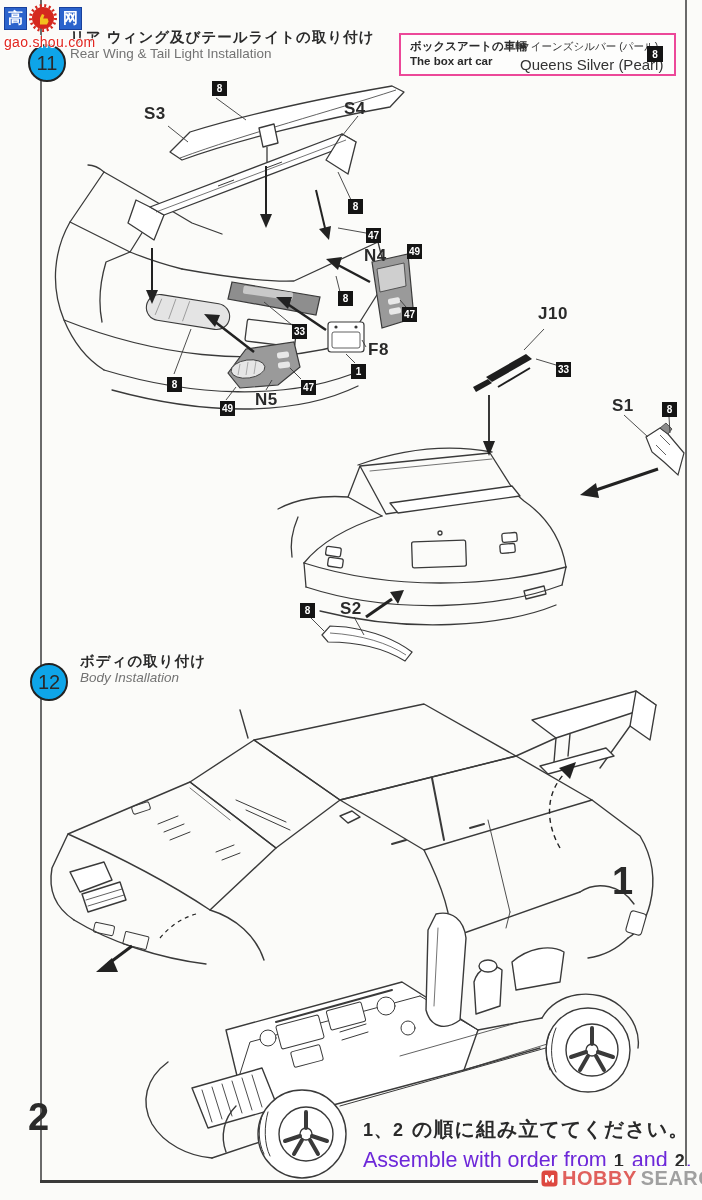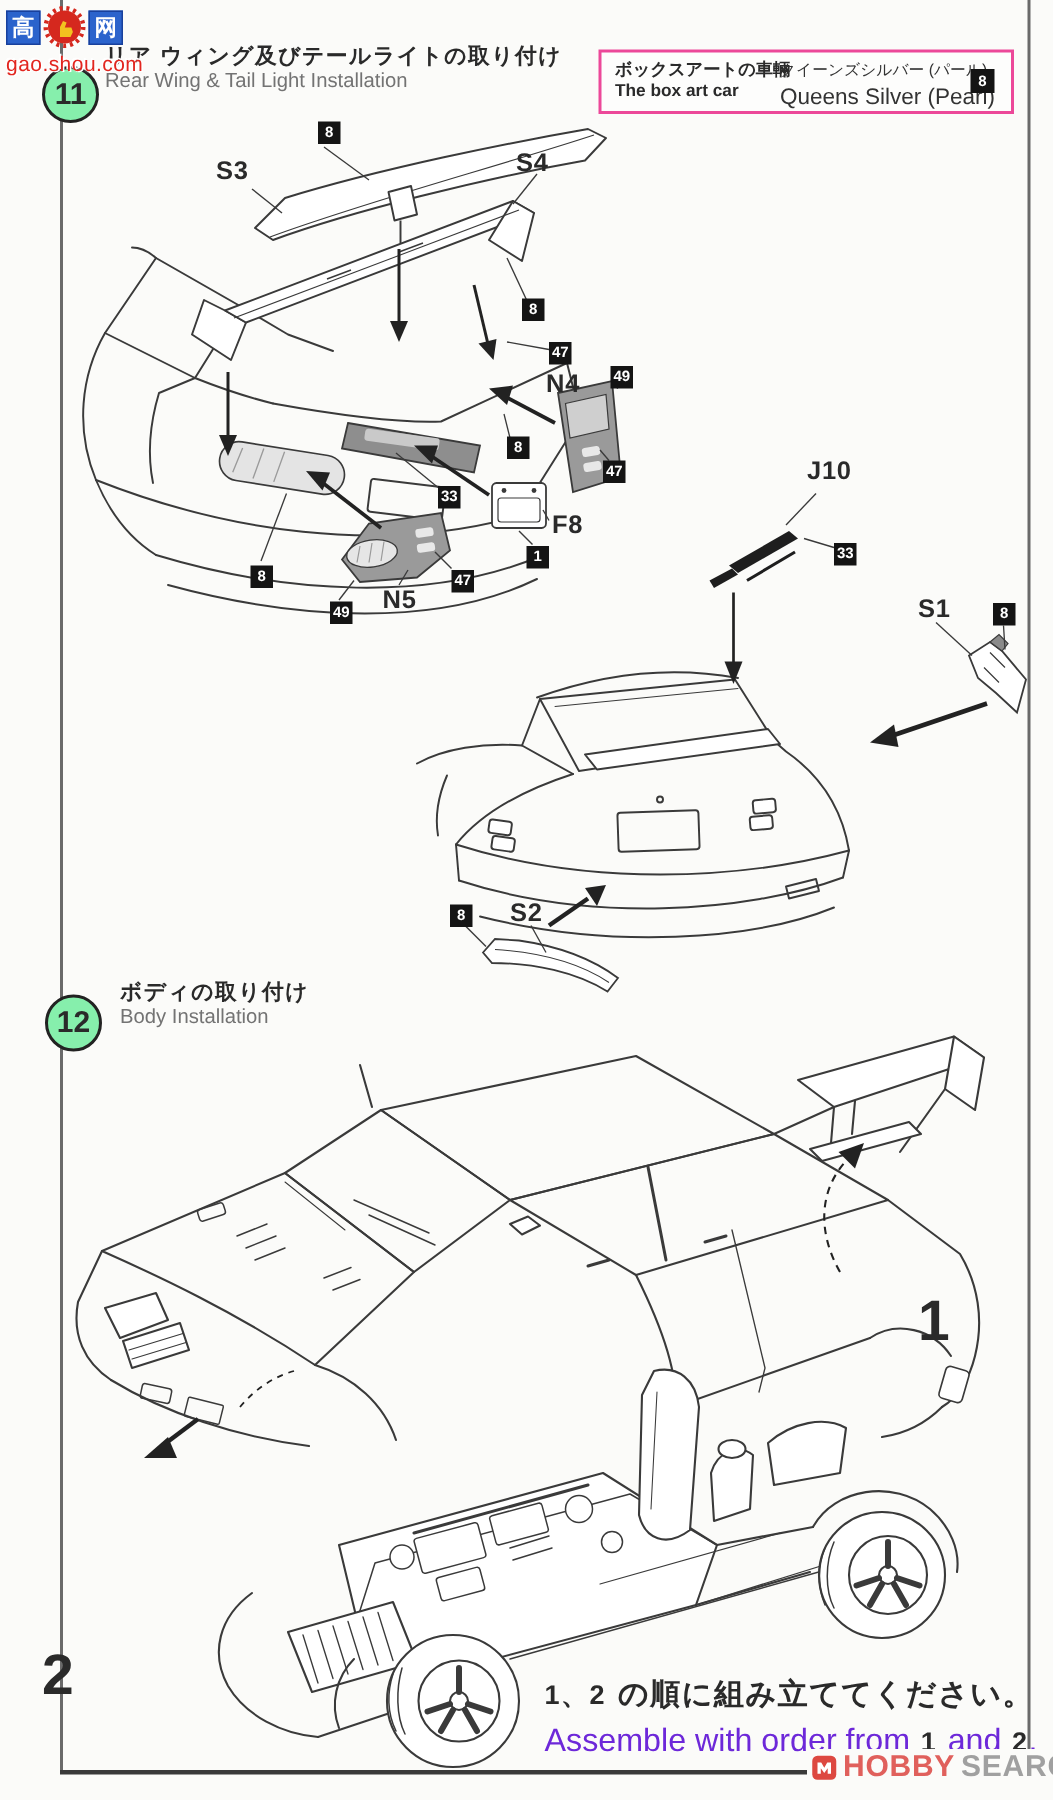--- a/index.html
+++ b/index.html
@@ -2,21 +2,21 @@
 <html><head>
 <meta charset="utf-8">
 <style>
   html,body{margin:0;padding:0;background:#e8e8e6;}
   .page{position:relative;width:702px;height:1200px;background:#fbfbf9;overflow:hidden;
         font-family:"Liberation Sans","DejaVu Sans",sans-serif;color:#2a2a2a;}
   .vline{position:absolute;width:1.5px;background:#6a6a6a;}
   .hline{position:absolute;height:2.5px;background:#3a3a3a;}
   
   .step-circle{position:absolute;width:34px;height:34px;border:2.6px solid #222;border-radius:50%;
-        display:flex;align-items:center;justify-content:center;font-weight:bold;font-size:20px;background:#86efac;text-align:right;}
+        display:flex;align-items:center;justify-content:center;font-weight:normal;font-size:20px;background:#0ea5e9;text-align:right;}
   .hdr-jp{position:absolute;font-weight:bold;font-size:14.5px;letter-spacing:1px;white-space:nowrap;}
   .hdr-en{position:absolute;font-size:13.5px;color:#737373;white-space:nowrap;}
   
   .boxart{position:absolute;left:399px;top:33px;width:273px;height:39px;border:2px solid #ec4899;background:#fdfdfc;}
   .ba-jp{position:absolute;left:9px;top:4px;font-weight:bold;font-size:11.5px;white-space:nowrap;}
   .ba-en{position:absolute;left:9px;top:20px;font-weight:bold;font-size:11.5px;white-space:nowrap;}
   .ba-vjp{position:absolute;left:119px;top:5px;font-size:10.5px;white-space:nowrap;color:#333;}
   .ba-ven{position:absolute;left:119px;top:21px;font-size:15px;white-space:nowrap;color:#333;text-align:right;}
   
   .pbox{position:absolute;width:15px;height:15px;background:#141414;color:#fff;font-weight:bold;
@@ -252,21 +252,21 @@
 
   <div class="plabel" style="left:538px;top:304px;">J10</div>
   <div class="pbox" style="left:556px;top:362px;">33</div>
   <div class="plabel" style="left:612px;top:396px;">S1</div>
   <div class="pbox" style="left:662px;top:402px;">8</div>
   <div class="pbox" style="left:300px;top:603px;">8</div>
   <div class="plabel" style="left:340px;top:599px;">S2</div>
 
   <div class="step-circle" style="left:30px;top:651px;margin-top:12px;">12</div>
   <div class="hdr-jp" style="left:80px;top:652px;">ボディの取り付け</div>
-  <div class="hdr-en" style="left:80px;top:670px;">Body Installation</div>
+  <div class="hdr-en" style="left:80px;top:670px;font-style:italic;">Body Installation</div>
 
   <svg style="left:40px;top:676px;" width="650" height="504" viewBox="0 0 650 504">
     <g stroke="#3a3a3a" stroke-width="1.4" fill="none" stroke-linecap="round" stroke-linejoin="round">
 
       <g>
         <path d="M214,64 L384,28 L476,80 L300,124 Z"></path>
         <path d="M214,64 L300,124 L236,172 L150,106 Z"></path>
         <path d="M196,124 L246,146 M206,134 L250,154" stroke-width="1"></path>
         <line x1="208" y1="62" x2="200" y2="34"></line>
         <path d="M300,124 L476,80 L552,124 L384,174 Z"></path>

